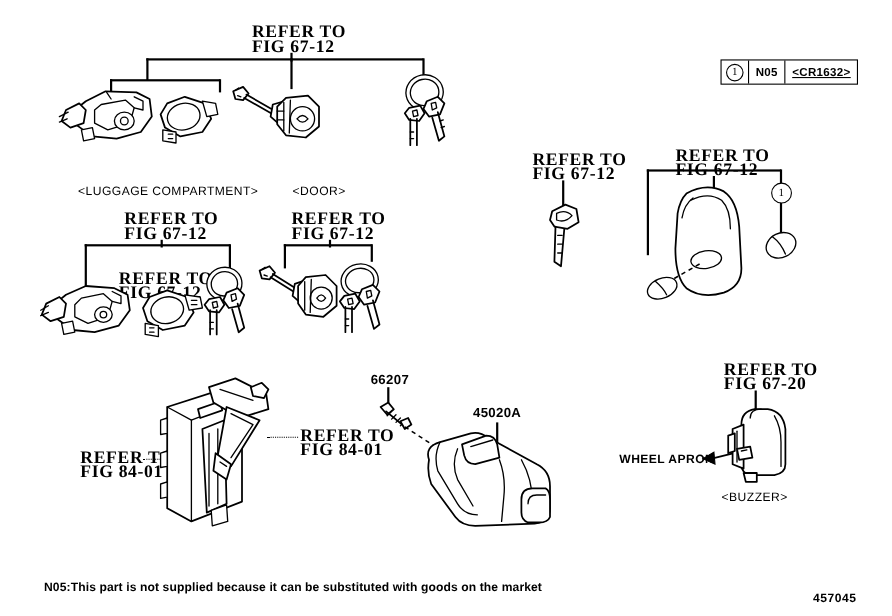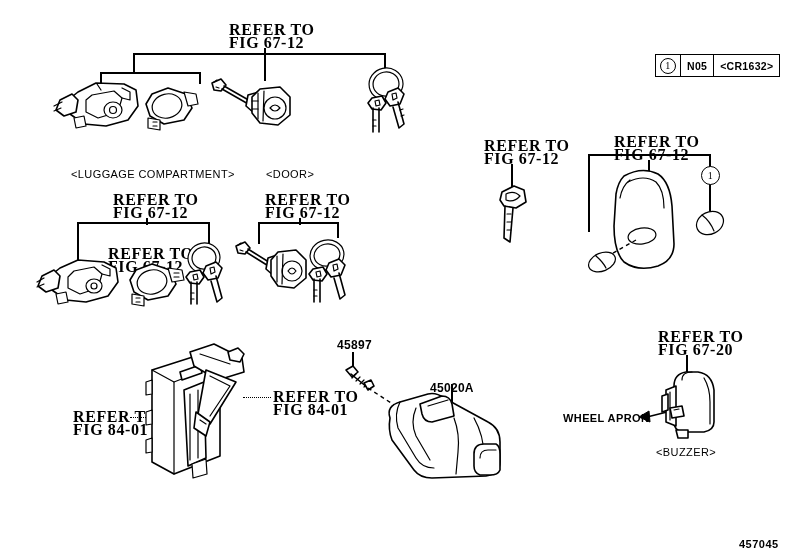--- a/index.html
+++ b/index.html
@@ -83,21 +83,21 @@
     align-items: center;
     justify-content: center;
     border-right: 1.6px solid #000;
     padding: 0 6px;
     font-family: "Liberation Sans", sans-serif;
     font-size: 10.5px;
     font-weight: bold;
     letter-spacing: 0.3px;
     color: #000;
   }
-  #legend .cell.last { border-right: none; }
+  #legend .cell.last { border-right: none; text-decoration: underline; }
   #legend .cell.num { padding: 0 4px; }
   .circnum {
     display: inline-flex;
     align-items: center;
     justify-content: center;
     width: 14px; height: 14px;
     border: 1.3px solid #000;
     border-radius: 50%;
     font-family: "Liberation Serif", serif;
     font-size: 10px;
@@ -347,24 +347,24 @@
 
     <path class="ln-f" d="M46 10 L70 2 L98 16 L100 30 L74 38 L50 24 Z"></path>
     <path class="ln-t" d="M56 12 L86 22"></path>
     <path class="ln-f" d="M62 28 L92 40 L66 82 L54 72 Z"></path>
     <path class="ln-t" d="M66 34 L86 44 L66 74"></path>
     <path class="ln-f" d="M52 70 L66 80 L62 94 L50 86 Z"></path>
     <path class="ln-t" d="M56 78 L62 82"></path>
     <path class="ln-f" d="M84 10 L94 6 L100 12 L96 20 L86 18 Z"></path>
   </svg>
 
-  <div class="abs partno" style="left:337px; top:338px;">45897</div>
+  <div class="abs partno" style="left:337px; top:338px;">66207</div>
   <div class="abs vline" style="left:352px; top:352px; height:18px;"></div>
 
-  <div class="abs partno" style="left:430px; top:381px;">45020A</div>
+  <div class="abs partno" style="left:430px; top:368px;">45020A</div>
   <div class="abs vline" style="left:451px; top:384px; height:22px;"></div>
 
   <svg class="abs" style="left:344px; top:364px;" width="34" height="32" viewBox="0 0 34 32">
     <path class="ln-f" d="M2 6 L9 2 L14 8 L8 13 Z"></path>
     <path class="ln" d="M7 10 L24 24"></path>
     <path class="ln-t" d="M8 14 L12 10 M12 17 L16 13 M16 20 L20 16 M20 23 L24 19"></path>
     <path class="ln-f" d="M20 19 L27 16 L30 22 L24 26 Z"></path>
   </svg>
 
   <svg class="abs" style="left:366px; top:386px;" width="46" height="32" viewBox="0 0 46 32">
@@ -403,15 +403,16 @@
     <path class="ln-t" d="M22 12 Q22 4 32 4"></path>
     <path class="ln-f" d="M6 22 L16 18 L16 58 L6 54 Z"></path>
     <path class="ln-t" d="M10 24 L10 52"></path>
     <path class="ln-f" d="M2 28 L8 26 L8 42 L2 44 Z"></path>
     <path class="ln-f" d="M10 40 L22 38 L24 48 L12 50 Z"></path>
     <path class="ln-t" d="M14 42 L19 41"></path>
     <path class="ln-f" d="M16 62 L28 62 L28 70 L18 70 Z"></path>
     <path class="ln-t" d="M44 10 Q50 20 50 34 L50 56"></path>
   </svg>
 
+  <div class="abs footnote" style="left:40px; top:528px;">N05:This part is not supplied because it can be substituted with goods on the market</div>
   <div class="abs diagram-id" style="left:739px; top:538px;">457045</div>
 
 </div>
 
 </body></html>

